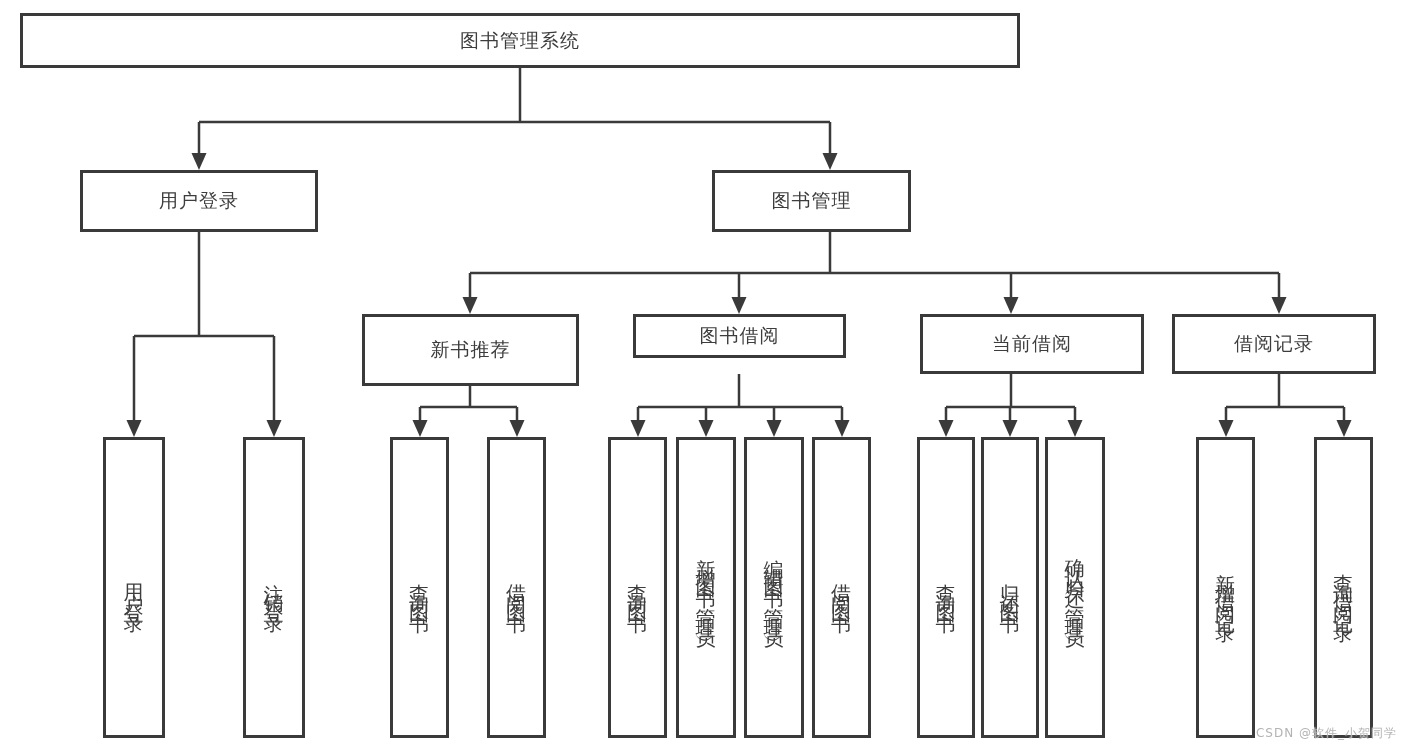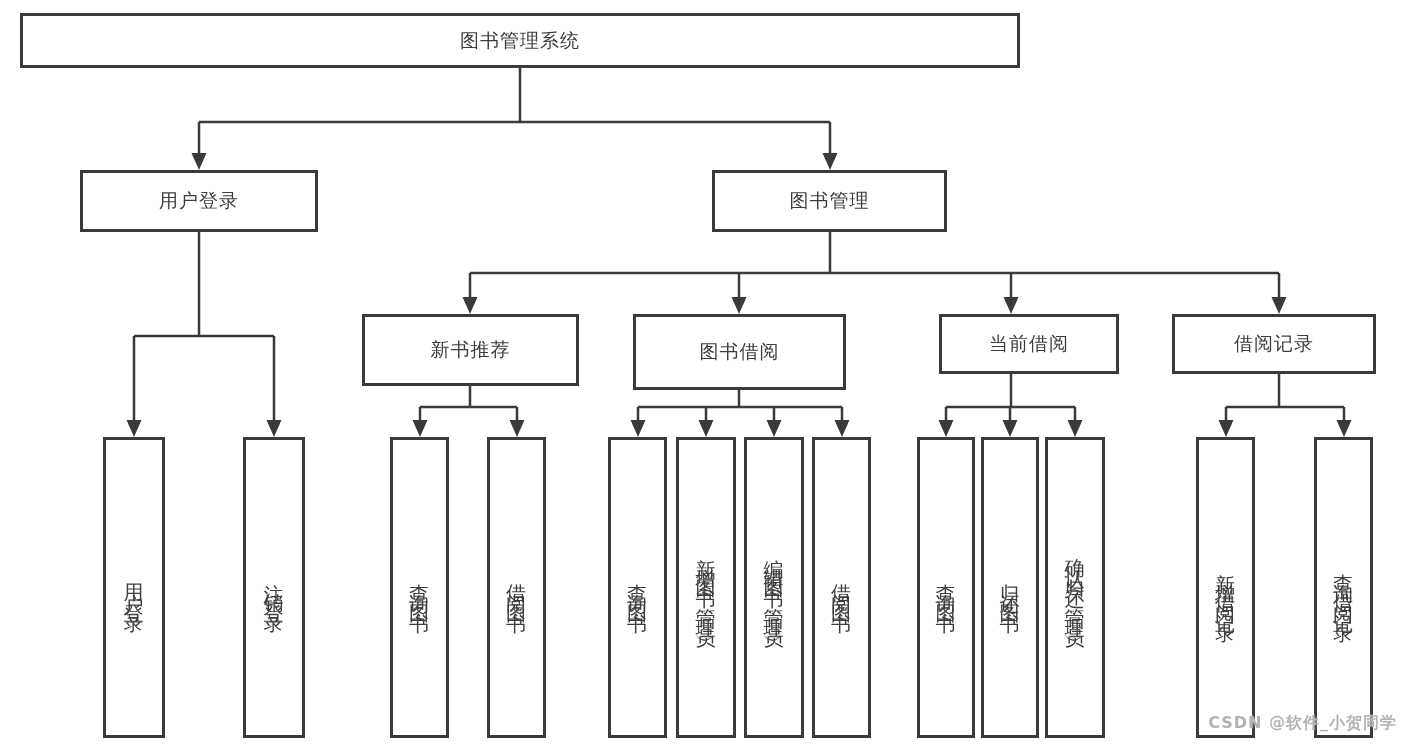--- a/index.html
+++ b/index.html
@@ -41,27 +41,26 @@
     writing-mode:vertical-rl;
     text-orientation:mixed;
     font-size:20px;
     letter-spacing:10px;
     line-height:1;
     color:var(--text);
     white-space:nowrap;
   }
   .watermark{
     position:absolute;
-    right:8px;bottom:13px;
-    font-size:16px;
+    right:8px;bottom:5px;
+    font-size:12px;
     color:var(--wm);
     z-index:5;
     letter-spacing:1px;
     text-shadow:0 0 2px #fff;
-    font-weight:bold;
   }
 </style>
 </head>
 <body>
 
 <div class="canvas">
 
   <svg class="connectors" viewBox="0 0 1405 747" xmlns="http://www.w3.org/2000/svg">
     <g stroke="#3a3a3a" stroke-width="2.5" fill="none">
 
@@ -102,31 +101,31 @@
     </g>
   </svg>
 
   <div class="hbox" style="left:20px;top:13px;width:1000px;height:55px">
     <span>图书管理系统</span>
   </div>
 
   <div class="hbox" style="left:80px;top:170px;width:238px;height:62px">
     <span>用户登录</span>
   </div>
-  <div class="hbox" style="left:712px;top:170px;width:235px;height:62px">
+  <div class="hbox" style="left:712px;top:170px;width:199px;height:62px">
     <span>图书管理</span>
   </div>
 
   <div class="hbox" style="left:362px;top:314px;width:217px;height:72px">
     <span>新书推荐</span>
   </div>
-  <div class="hbox" style="left:633px;top:314px;width:213px;height:76px">
+  <div class="hbox" style="left:633px;top:314px;width:213px;height:44px">
     <span>图书借阅</span>
   </div>
-  <div class="hbox" style="left:939px;top:314px;width:180px;height:60px">
+  <div class="hbox" style="left:920px;top:314px;width:224px;height:60px">
     <span>当前借阅</span>
   </div>
   <div class="hbox" style="left:1172px;top:314px;width:204px;height:60px">
     <span>借阅记录</span>
   </div>
 
   <div class="vbox" style="left:103px;width:62px">
     <span>用户登录</span>
   </div>
   <div class="vbox" style="left:243px;width:62px">

